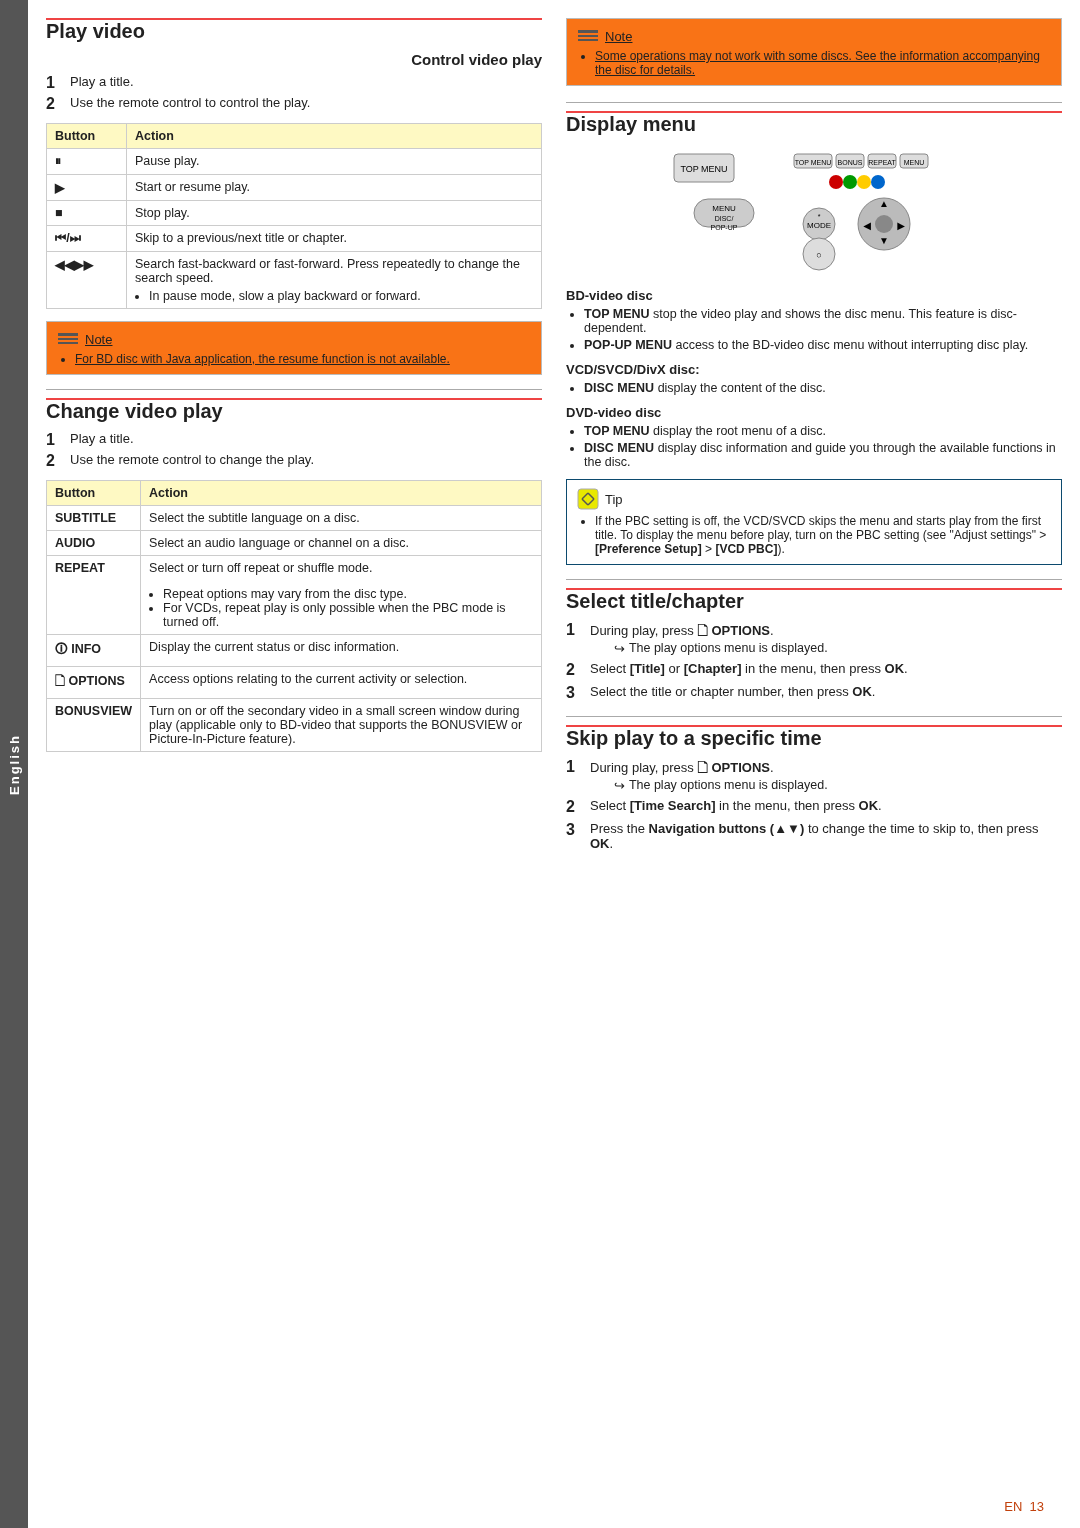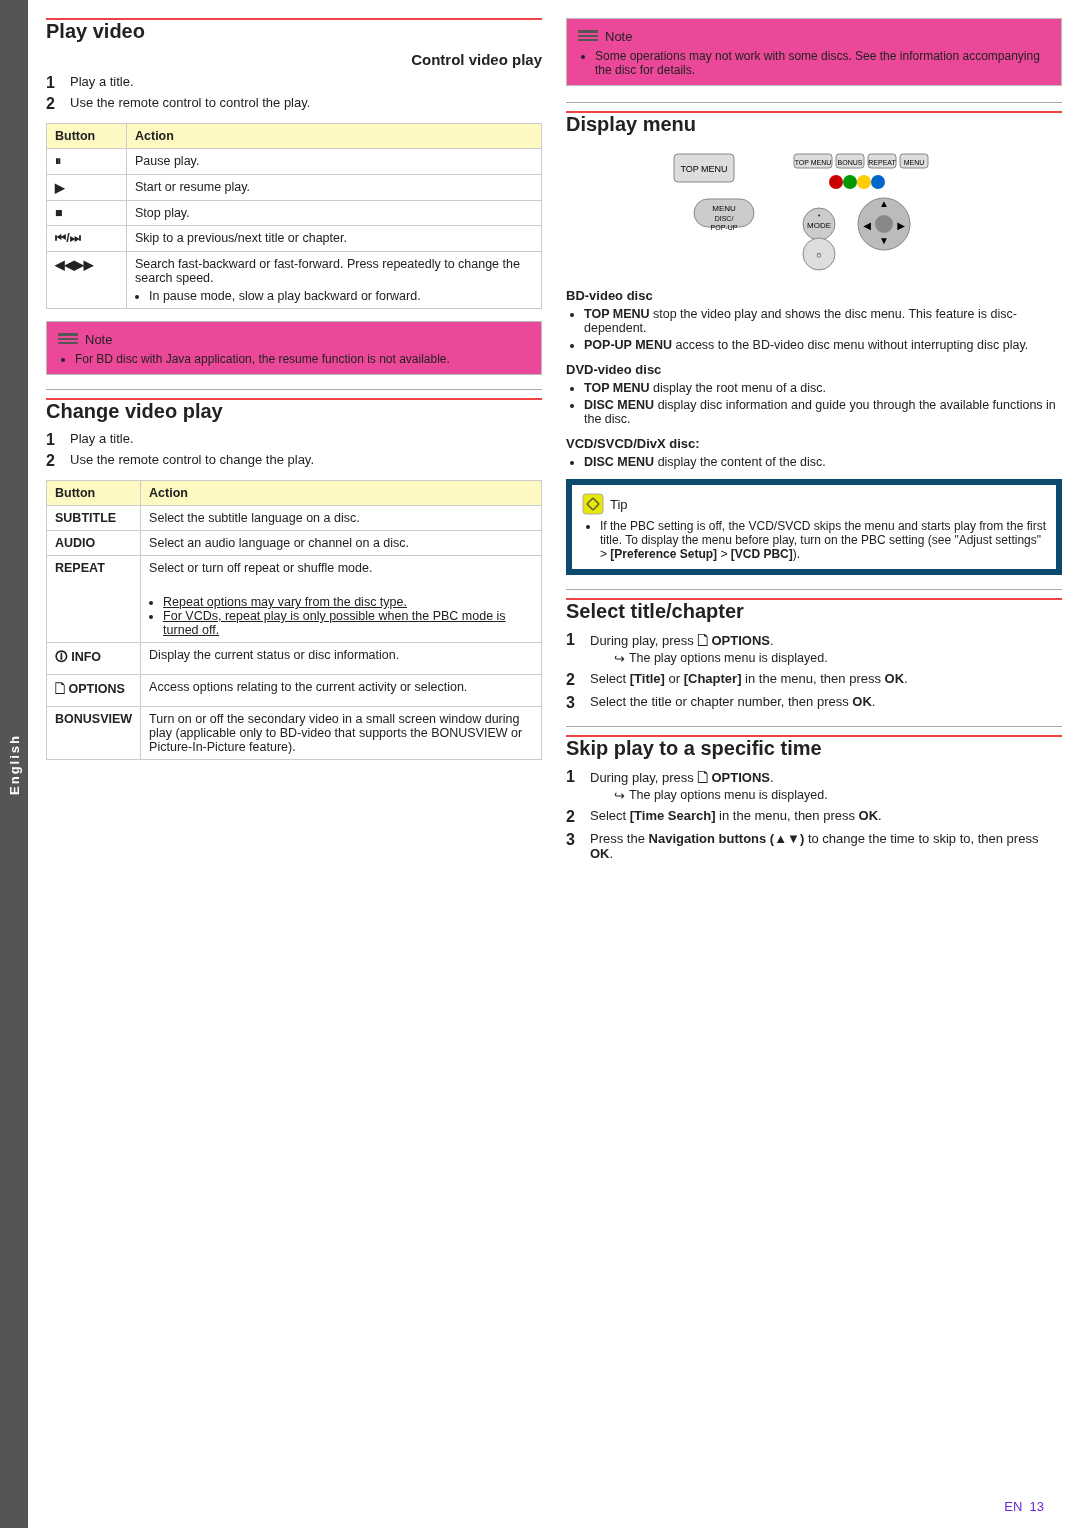--- a/index.html
+++ b/index.html
@@ -93,21 +93,22 @@
     }
     table.action-table td:first-child {
       font-weight: bold;
       white-space: nowrap;
       width: 80px;
     }
     .note-box {
       border: 1px solid #bbb;
       padding: 8px 10px;
       margin-bottom: 14px;
-      background: #ec4899;
+      background: #f97316;
+      text-decoration: underline;
     }
     .note-box .note-header {
       display: flex;
       align-items: center;
       gap: 6px;
       margin-bottom: 4px;
     }
     .note-icon {
       display: flex;
       align-items: center;
@@ -122,21 +123,21 @@
     .note-label {
       font-size: 13px;
       font-weight: normal;
     }
     .note-box ul {
       list-style: disc;
       padding-left: 18px;
       font-size: 12px;
     }
     .tip-box {
-      border: 6px solid #0c4a6e;
+      border: 1px solid #0c4a6e;
       padding: 8px 10px;
       margin-bottom: 14px;
       background: #fff;
     }
     .tip-box .tip-header {
       display: flex;
       align-items: center;
       gap: 6px;
       margin-bottom: 4px;
     }
@@ -316,21 +317,21 @@
             <td>Select the subtitle language on a disc.</td>
           </tr>
           <tr>
             <td>AUDIO</td>
             <td>Select an audio language or channel on a disc.</td>
           </tr>
           <tr>
             <td>REPEAT</td>
             <td>
               Select or turn off repeat or shuffle mode.
-              <ul style="list-style:disc;padding-left:14px;margin-top:20px;text-decoration:underline;">
+              <ul style="list-style:disc;padding-left:14px;margin-top:12px;">
                 <li>Repeat options may vary from the disc type.</li>
                 <li>For VCDs, repeat play is only possible when the PBC mode is turned off.</li>
               </ul>
             </td>
           </tr>
           <tr>
             <td>🛈 INFO</td>
             <td>Display the current status or disc information.</td>
           </tr>
           <tr>
@@ -410,31 +411,31 @@
 
       <div class="subsection">
         <div class="subsection-title">BD-video disc</div>
         <ul class="bullet-list">
           <li><span class="inline-bold">TOP MENU</span> stop the video play and shows the disc menu. This feature is disc-dependent.</li>
           <li><span class="inline-bold">POP-UP MENU</span> access to the BD-video disc menu without interrupting disc play.</li>
         </ul>
       </div>
 
       <div class="subsection">
+        <div class="subsection-title">VCD/SVCD/DivX disc:</div>
+        <ul class="bullet-list">
+          <li><span class="inline-bold">DISC MENU</span> display the content of the disc.</li>
+        </ul>
+      </div>
+
+      <div class="subsection">
         <div class="subsection-title">DVD-video disc</div>
         <ul class="bullet-list">
           <li><span class="inline-bold">TOP MENU</span> display the root menu of a disc.</li>
           <li><span class="inline-bold">DISC MENU</span> display disc information and guide you through the available functions in the disc.</li>
-        </ul>
-      </div>
-
-      <div class="subsection">
-        <div class="subsection-title">VCD/SVCD/DivX disc:</div>
-        <ul class="bullet-list">
-          <li><span class="inline-bold">DISC MENU</span> display the content of the disc.</li>
         </ul>
       </div>
 
       <div class="tip-box">
         <div class="tip-header">
           <div class="tip-icon">
             <svg width="22" height="22" viewBox="0 0 22 22" xmlns="http://www.w3.org/2000/svg">
               <rect x="1" y="1" width="20" height="20" rx="3" fill="#e8e800" stroke="#aaa" stroke-width="1"></rect>
               <line x1="11" y1="5" x2="5" y2="11" stroke="#555" stroke-width="1.5"></line>
               <line x1="11" y1="5" x2="17" y2="11" stroke="#555" stroke-width="1.5"></line>
@@ -494,17 +495,17 @@
         <li>
           <span class="step-num">3</span>
           <span>Press the <strong>Navigation buttons (▲▼)</strong> to change the time to skip to, then press <strong>OK</strong>.</span>
         </li>
       </ul>
 
     </div>
 
   </div>
 
-  <div style="position:absolute;bottom:14px;right:36px;font-size:13px;color:#6d28d9;">
+  <div style="position:absolute;bottom:14px;right:36px;font-size:13px;color:#c2410c;">
     <span>EN</span>&nbsp;&nbsp;<span>13</span>
   </div>
 
 </div>
 
 </body></html>

